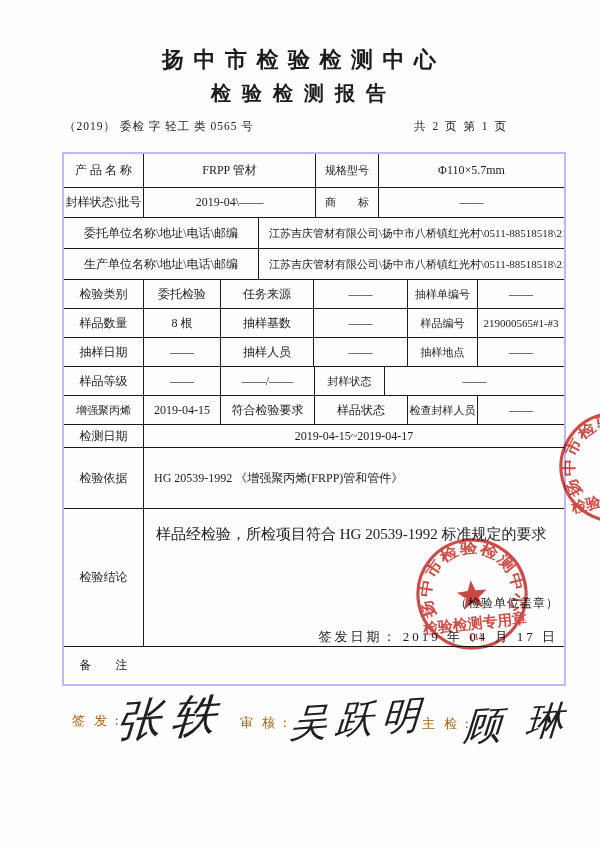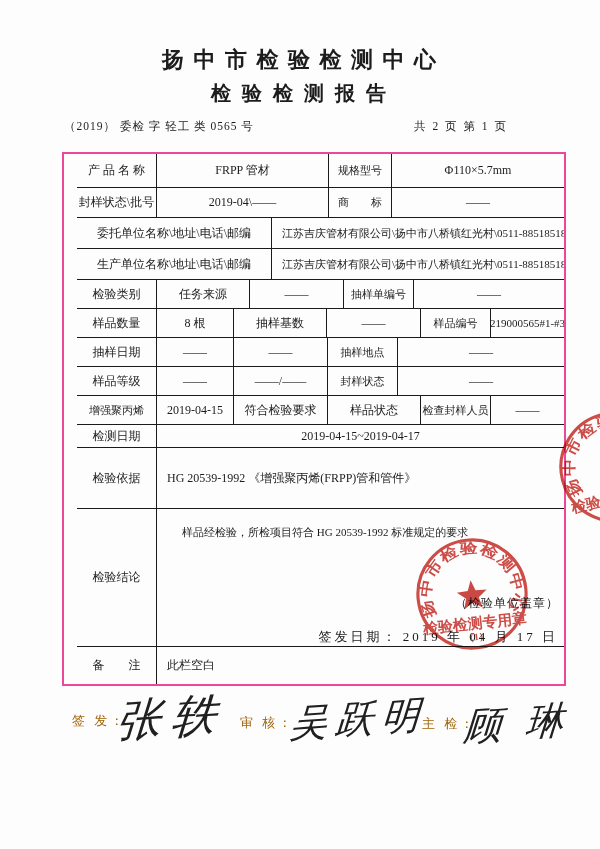--- a/index.html
+++ b/index.html
@@ -19,40 +19,39 @@
   }
   .report-title{
     top:80px;left:0;width:600px;text-align:center;
     font-size:20px;font-weight:bold;letter-spacing:3px;
   }
   .doc-number{top:119px;left:64px;font-size:11.5px;letter-spacing:1px;}
   .page-info{top:119px;left:414px;font-size:11.5px;letter-spacing:2px;}
   
   .tbl{
     top:152px;left:62px;width:504px;
-    border:2px solid #ec4899;
+    border:2px solid #c4b5fd;
     box-sizing:border-box;
     background:transparent;
-    padding-left:13px;
   }
   .tr{display:flex;box-sizing:border-box;}
   .tr + .tr{border-top:1px solid #1a1a1a;}
   .c{
     box-sizing:border-box;
     display:flex;align-items:center;justify-content:center;
     font-size:12px;white-space:nowrap;
     overflow:hidden;
   }
   .c + .c{border-left:1px solid #1a1a1a;}
   .left{justify-content:flex-start;padding-left:10px;}
   .tight{font-size:11px;}
   .grow{flex:1;}
   
   .concl{position:relative;display:block;}
-  .concl-text{position:absolute;top:16px;left:12px;font-size:11px;margin-left:13px;}
+  .concl-text{position:absolute;top:16px;left:12px;font-size:15px;}
   .seal-note{position:absolute;right:5px;bottom:34px;font-size:12px;letter-spacing:1px;}
   .issue-line{position:absolute;right:6px;bottom:0;font-size:13px;letter-spacing:1px;}
   .issue-line span{letter-spacing:3px;}
   
   .stamp{mix-blend-mode:multiply;opacity:.88;}
   .stamp-main{top:535px;left:413px;transform:rotate(-6deg);}
   .stamp-edge{top:408px;left:556px;transform:rotate(-14deg);}
   
   .sig-label{font-size:13px;letter-spacing:3px;color:#a16207;}
   .sig-name{
@@ -99,38 +98,40 @@
       <div class="c grow tight left">江苏吉庆管材有限公司\扬中市八桥镇红光村\0511-88518518\212217</div>
     </div>
 
     <div class="tr" style="height:31px">
       <div class="c" style="width:194px">生产单位名称\地址\电话\邮编</div>
       <div class="c grow tight left">江苏吉庆管材有限公司\扬中市八桥镇红光村\0511-88518518\212217</div>
     </div>
 
     <div class="tr" style="height:29px">
       <div class="c" style="width:79px">检验类别</div>
+      <div class="c" style="width:77px">委托检验</div>
       <div class="c" style="width:93px">任务来源</div>
       <div class="c" style="width:94px">——</div>
       <div class="c tight" style="width:70px">抽样单编号</div>
       <div class="c grow">——</div>
     </div>
 
     <div class="tr" style="height:29px">
       <div class="c" style="width:79px">样品数量</div>
       <div class="c" style="width:77px">8 根</div>
       <div class="c" style="width:93px">抽样基数</div>
       <div class="c" style="width:94px">——</div>
       <div class="c tight" style="width:70px">样品编号</div>
       <div class="c tight" style="flex:1">219000565#1-#3</div>
     </div>
 
     <div class="tr" style="height:29px">
       <div class="c" style="width:79px">抽样日期</div>
       <div class="c" style="width:77px">——</div>
+      <div class="c" style="width:93px">抽样人员</div>
       <div class="c" style="width:94px">——</div>
       <div class="c tight" style="width:70px">抽样地点</div>
       <div class="c grow">——</div>
     </div>
 
     <div class="tr" style="height:29px">
       <div class="c" style="width:79px">样品等级</div>
       <div class="c" style="width:77px">——</div>
       <div class="c" style="width:94px">——/——</div>
       <div class="c tight" style="width:70px">封样状态</div>
@@ -163,21 +164,20 @@
         <div class="seal-note">（检验单位盖章）</div>
         <div class="issue-line">
           <span>签发日期：</span>
           <span>2019 年 04 月 17 日</span>
         </div>
       </div>
     </div>
 
     <div class="tr" style="height:38px">
       <div class="c" style="width:79px">备　　注</div>
-      <div class="c grow left">此栏空白</div>
     </div>
 
   </div>
 
   <svg class="abs stamp stamp-main" width="118" height="118" viewBox="0 0 120 120">
     <defs>
       <path id="arc1" d="M 21.9,77.8 A 42,42 0 1,1 98.1,77.8" fill="none"></path>
     </defs>
     <circle cx="60" cy="60" r="55" fill="none" stroke="#c8342e" stroke-width="3.2"></circle>
     <text font-size="14.5" font-weight="bold" fill="#c8342e" letter-spacing="1">

